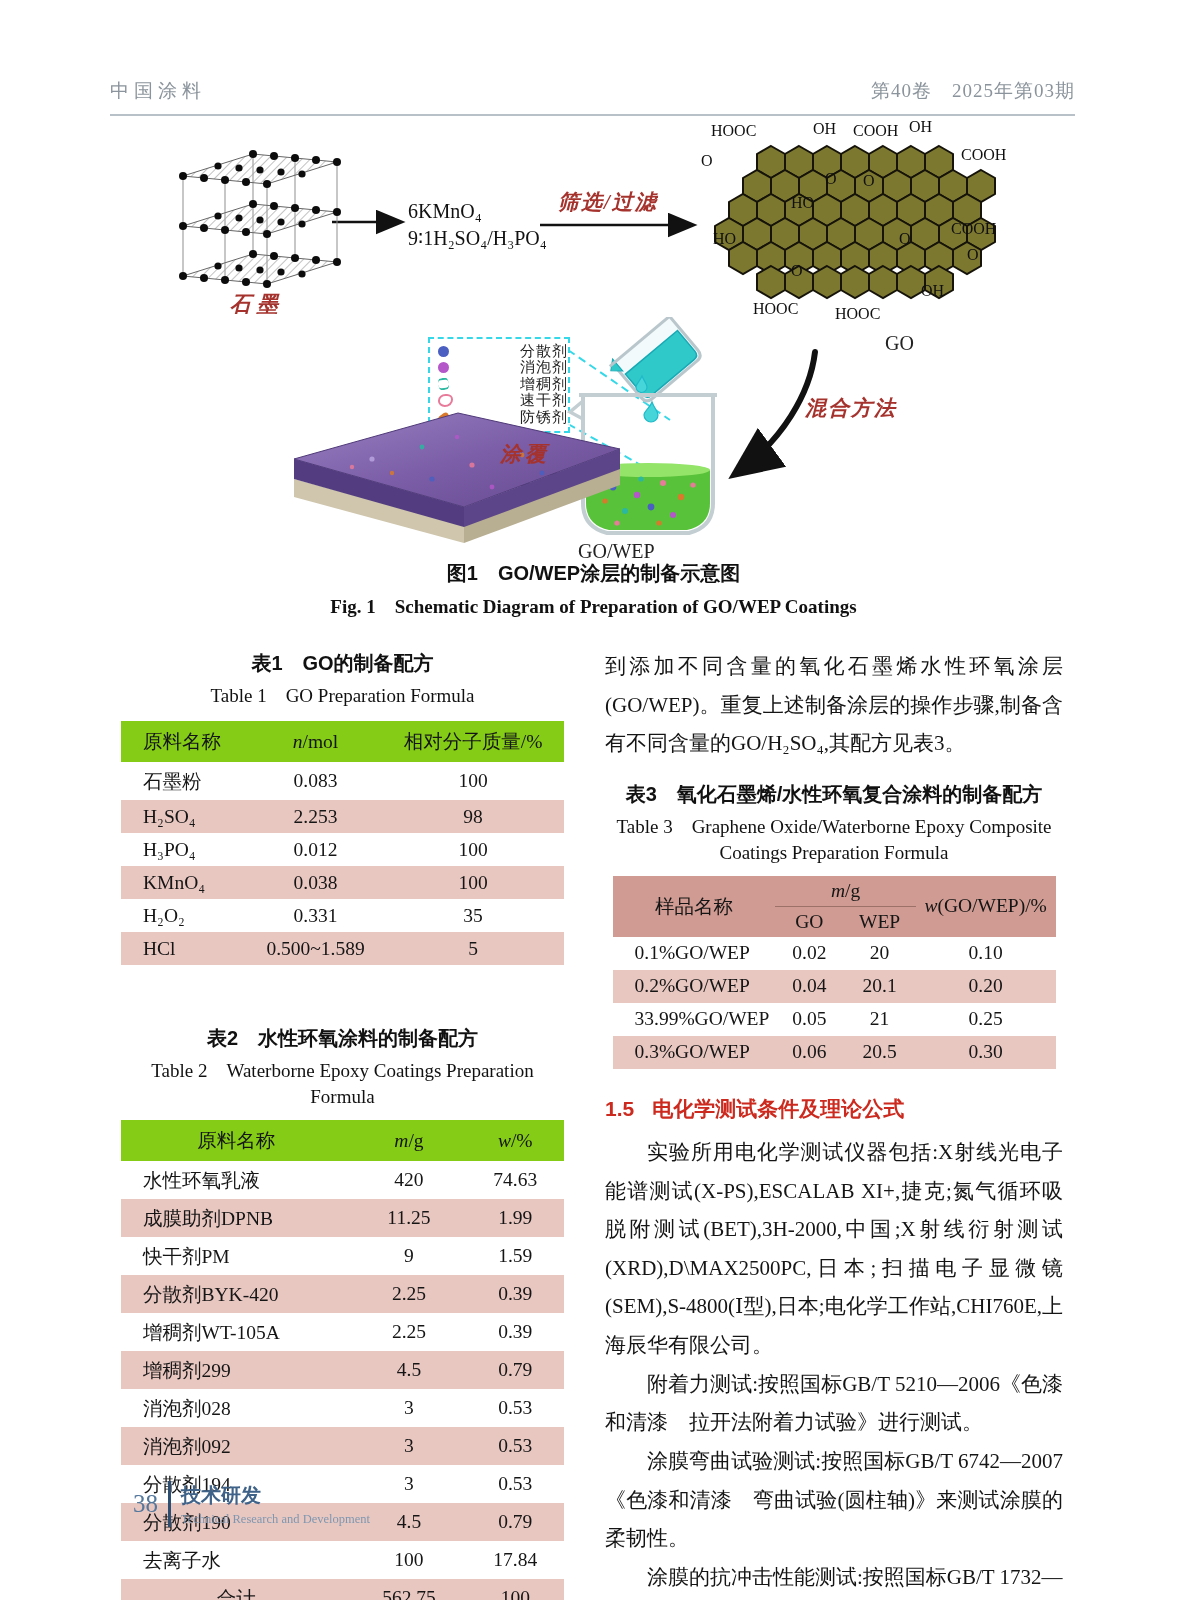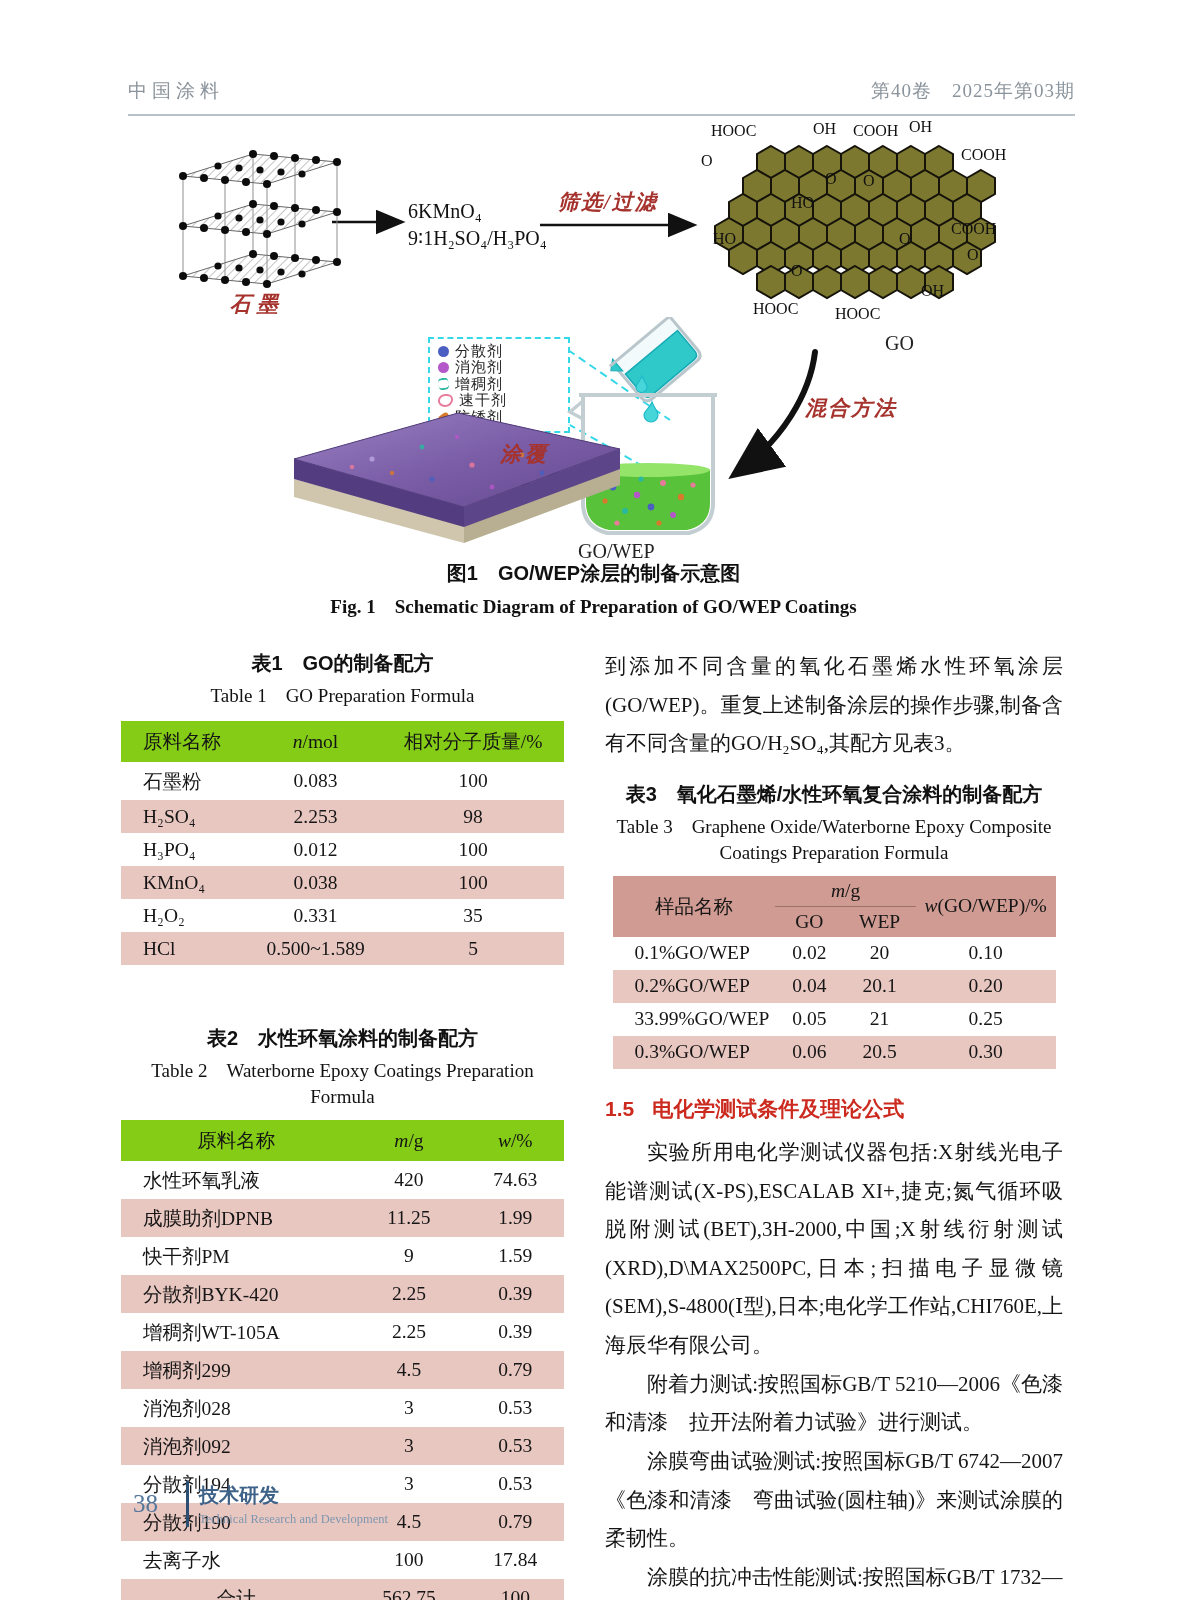--- a/index.html
+++ b/index.html
@@ -1,20 +1,20 @@
 <!DOCTYPE html>
 <html><head>
 <meta charset="utf-8">
 <style>
   html,body{margin:0;padding:0;background:#fff;}
   .page{position:relative;width:1187px;height:1600px;background:#ffffff;overflow:hidden;
         font-family:"Liberation Serif","DejaVu Serif",serif;color:#1c1c1c;}
 
   
-  .pg-header{position:absolute;left:128px;right:112px;top:78px;display:flex;justify-content:space-between;
+  .pg-header{position:absolute;left:110px;right:112px;top:78px;display:flex;justify-content:space-between;
              font-size:19px;color:#8b949c;padding-bottom:10px;border-bottom:2px solid #b9c1c8;}
   .pg-header .jn{letter-spacing:5px;}
   .pg-header .iss{letter-spacing:1px;}
 
   
   .fig{position:absolute;left:110px;top:122px;width:970px;height:448px;}
   .fig .abs{position:absolute;}
   .red-label{color:#a5322c;font-weight:bold;font-style:italic;font-size:21px;letter-spacing:2px;}
   .chem-line{font-size:20px;color:#111;line-height:27px;}
   .fig-small-caption{font-size:20px;color:#222;}
@@ -24,21 +24,21 @@
 
   
   .go-flake{position:absolute;left:585px;top:2px;width:318px;height:215px;}
   .go-flake .lab{position:absolute;font-size:16px;color:#101010;white-space:nowrap;}
   .go-flake .lab.inner{font-size:16px;}
   .go-title{left:775px;top:210px;font-size:20px;}
 
   
   .legend{position:absolute;left:318px;top:215px;width:142px;height:96px;border:2px dashed #35d8e8;
           background:rgba(255,255,255,.75);padding:4px 0 0 8px;box-sizing:border-box;}
-  .legend .row{display:flex;align-items:center;height:16.5px;}
+  .legend .row{display:flex;align-items:center;height:16.5px;justify-content:space-between;}
   .legend .txt{font-size:15px;color:#222;letter-spacing:1px;}
   .lg-ic{display:inline-block;width:11px;height:11px;margin-right:6px;flex:0 0 11px;}
   .ic-disp{background:#4a5fc1;border-radius:50%;}
   .ic-defoam{background:#b457c9;border-radius:50%;}
   .ic-thick{background:none;width:13px;height:8px;border-bottom:2.5px solid #2ab8a0;border-top:2.5px solid #2ab8a0;border-radius:60%/100%;transform:rotate(-8deg);}
   .ic-quick{background:none;border:2px solid #e87a9a;border-radius:50% 40% 55% 45%;width:9px;height:9px;}
   .ic-rust{background:#d9792c;border-radius:4px;width:11px;height:6px;transform:rotate(-35deg);}
 
   .mix-label{left:695px;top:272px;}
   .coat-label{left:390px;top:318px;letter-spacing:4px;}
@@ -75,21 +75,21 @@
   .para{font-size:21px;line-height:1.84;text-align:justify;margin:0;color:#151515;}
   .para.indent{text-indent:2em;}
   .sec-head{margin:26px 0 10px 0;font-family:"Liberation Sans","DejaVu Sans",sans-serif;
             font-weight:bold;font-size:21px;color:#cc2a1e;}
   .sec-head .num{margin-right:18px;}
   .t3block{margin-top:18px;margin-bottom:20px;}
   .p1{margin-top:2px;}
 
   
   .pg-footer{position:absolute;left:133px;top:1481px;display:flex;align-items:center;}
-  .pg-footer .num{font-size:25px;color:#54779c;margin-right:28px;}
+  .pg-footer .num{font-size:25px;color:#54779c;margin-right:10px;}
   .pg-footer .bar{width:3px;height:46px;background:#2d4e73;margin-right:10px;}
   .pg-footer .cn{font-family:"Liberation Sans","DejaVu Sans",sans-serif;font-weight:bold;font-size:20px;color:#3f6288;}
   .pg-footer .en{font-size:12.5px;color:#7e97b0;margin-top:3px;}
 </style>
 </head>
 <body>
 
 <div class="page">
 
   <div class="pg-header">

